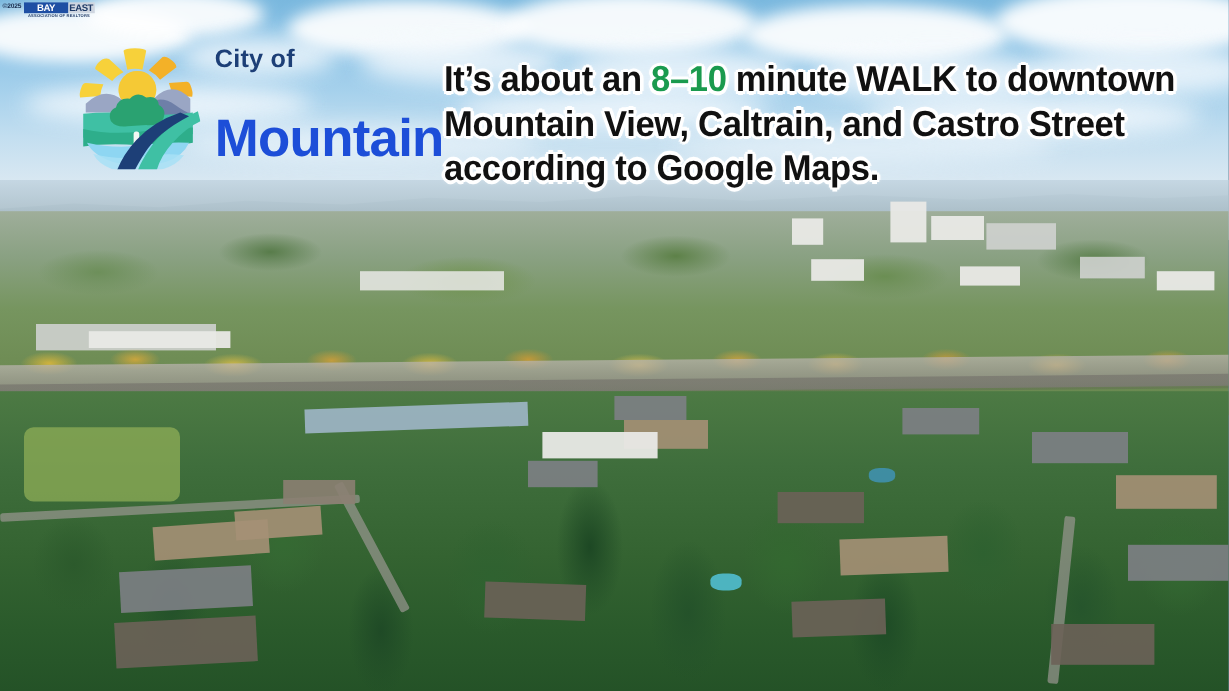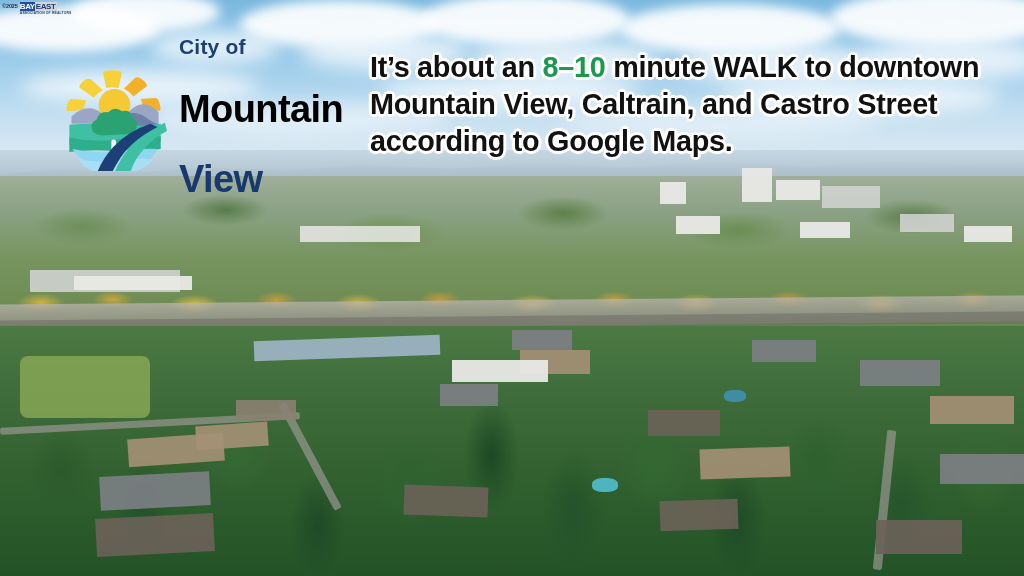--- a/index.html
+++ b/index.html
@@ -123,21 +123,21 @@
   .wm-copy{
     font-size:5.5px;font-weight:700;color:#1b2d4e;letter-spacing:-.1px;
     line-height:9px;font-family:"Liberation Sans",sans-serif;
   }
   .wm-logo{display:flex;flex-direction:column;}
   .wm-bay{
     display:flex;align-items:center;height:9px;
   }
   .wm-bay-b{
     background:#1e4fa3;color:#fff;font-weight:800;font-size:8px;
-    line-height:9px;padding:0 0;letter-spacing:-.4px;
+    line-height:9px;padding:0 11px;letter-spacing:-.4px;
   }
   .wm-bay-e{
     background:#cfd6e0;color:#1e3a66;font-weight:800;font-size:8px;
     line-height:9px;padding:0 1px;letter-spacing:-.4px;
   }
   .wm-sub{
     font-size:3.4px;color:#27406b;letter-spacing:.15px;line-height:5px;
     font-weight:600;text-align:center;
   }
 
@@ -146,21 +146,21 @@
     position:absolute;left:62px;top:36px;
     display:flex;align-items:center;gap:12px;z-index:30;
   }
   .logo-mark{width:105px;height:105px;flex:0 0 auto;}
   .logo-words{display:flex;flex-direction:column;line-height:1;gap:32px;}
   .logo-cityof{
     font-size:21px;font-weight:700;color:#1d3f77;letter-spacing:.2px;
     margin-bottom:2px;
   }
   .logo-mountain{
-    font-size:38px;font-weight:800;color:#000000;letter-spacing:-.6px;
+    font-size:44px;font-weight:800;color:#1d4ed8;letter-spacing:-.6px;
     line-height:.98;
   }
   .logo-view{
     font-size:38px;font-weight:800;color:#17396f;letter-spacing:-.6px;
     line-height:1.05;
   }
 
   
   .caption{
     position:absolute;left:370px;top:48px;width:640px;z-index:35;
@@ -293,21 +293,20 @@
         </g>
 
         <path d="M196 108 q-52 24 -74 56 q-18 26 -22 40 h30 q6 -24 26 -46 q22 -24 44 -34z" fill="#3fc0a4"></path>
         <path d="M182 116 q-50 26 -70 58 q-14 22 -18 32 h-28 q10 -28 32 -52 q28 -30 70 -44z" fill="#1d3f77"></path>
       </g>
     </svg>
 
     <div class="logo-words">
       <span class="logo-cityof">City of</span>
       <span class="logo-mountain">Mountain</span>
-      <span class="logo-view">View</span>
     </div>
   </div>
 
   <div class="caption">
     <span class="cap-line">
       <span>It’s about an </span><span class="hl">8–10</span><span> minute WALK to downtown</span>
     </span>
     <span class="cap-line">Mountain View, Caltrain, and Castro Street</span>
     <span class="cap-line">according to Google Maps.</span>
   </div>

